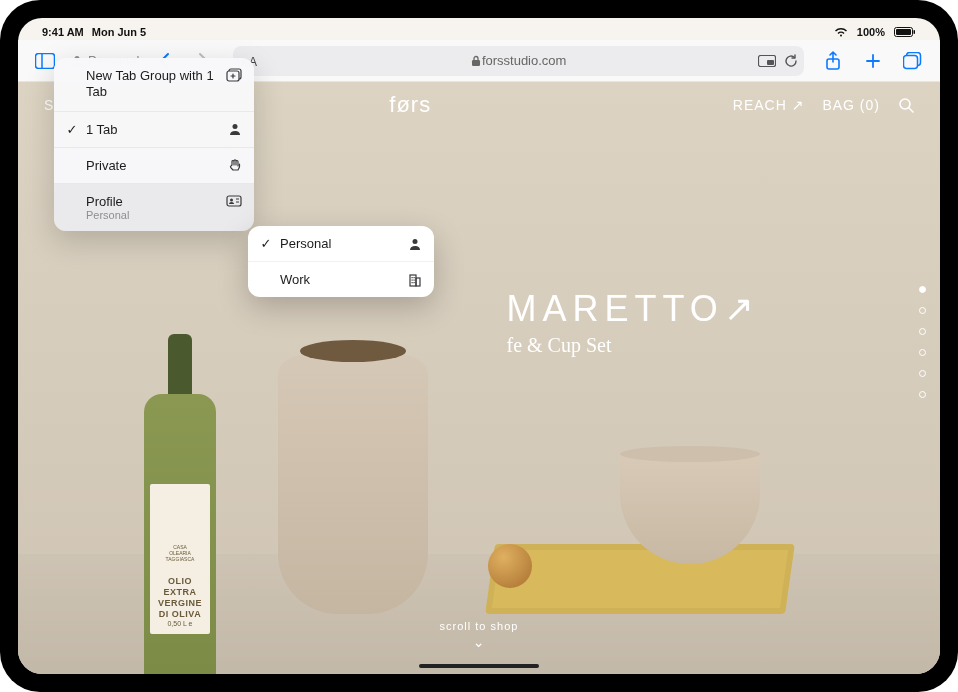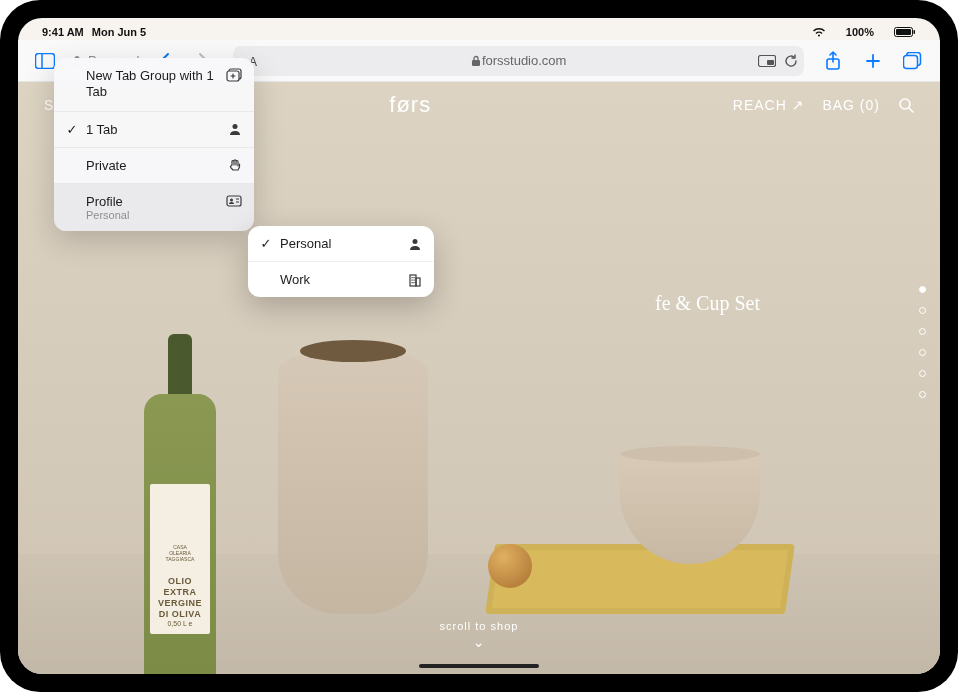--- a/index.html
+++ b/index.html
@@ -23,21 +23,21 @@
   
   .status-bar {
     position: absolute; top: 0; left: 0; right: 0;
     height: 22px;
     display: flex; align-items: center; justify-content: space-between;
     padding: 6px 24px 0;
     font-size: 11px; font-weight: 600; color: #111;
     z-index: 50;
   }
   .status-left { display: flex; gap: 8px; }
-  .status-right { display: flex; gap: 20px; align-items: center; }
+  .status-right { display: flex; gap: 9px; align-items: center; }
   .wifi-icon, .battery-icon { display: inline-block; }
 
   
   .toolbar {
     position: absolute; top: 22px; left: 0; right: 0;
     height: 42px; background: rgba(248,248,250,0.92);
     border-bottom: 1px solid rgba(0,0,0,0.08);
     display: flex; align-items: center; gap: 6px;
     padding: 0 10px;
     z-index: 40;
@@ -315,20 +315,21 @@
           <span class="nav-link">
             <svg width="16" height="16" viewBox="0 0 16 16">
                 <circle cx="7" cy="7" r="5" fill="none" stroke="#fff" stroke-width="1.6"></circle>
                 <path d="M11 11l4 4" stroke="#fff" stroke-width="1.6" stroke-linecap="round"></path>
               </svg>
           </span>
         </div>
       </div>
 
       <div class="hero-title">
+        <div class="line1">MARETTO↗</div>
         <div class="line2">fe &amp; Cup Set</div>
       </div>
 
       <div class="dots">
         <span class="dot active"></span>
         <span class="dot"></span>
         <span class="dot"></span>
         <span class="dot"></span>
         <span class="dot"></span>
         <span class="dot"></span>

